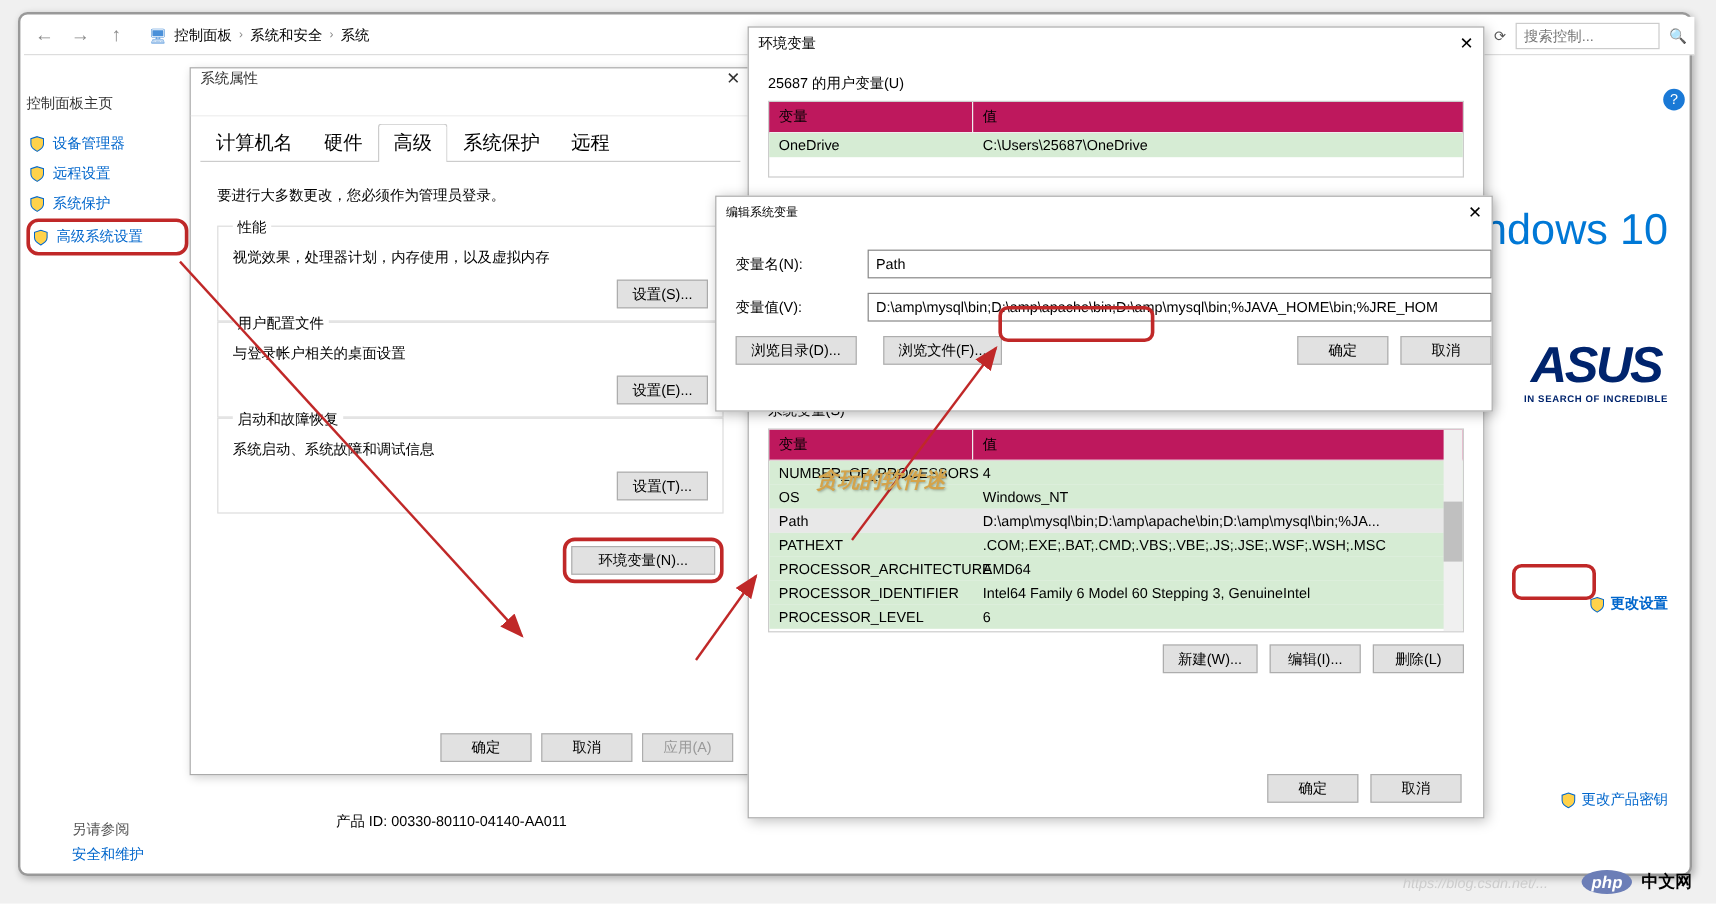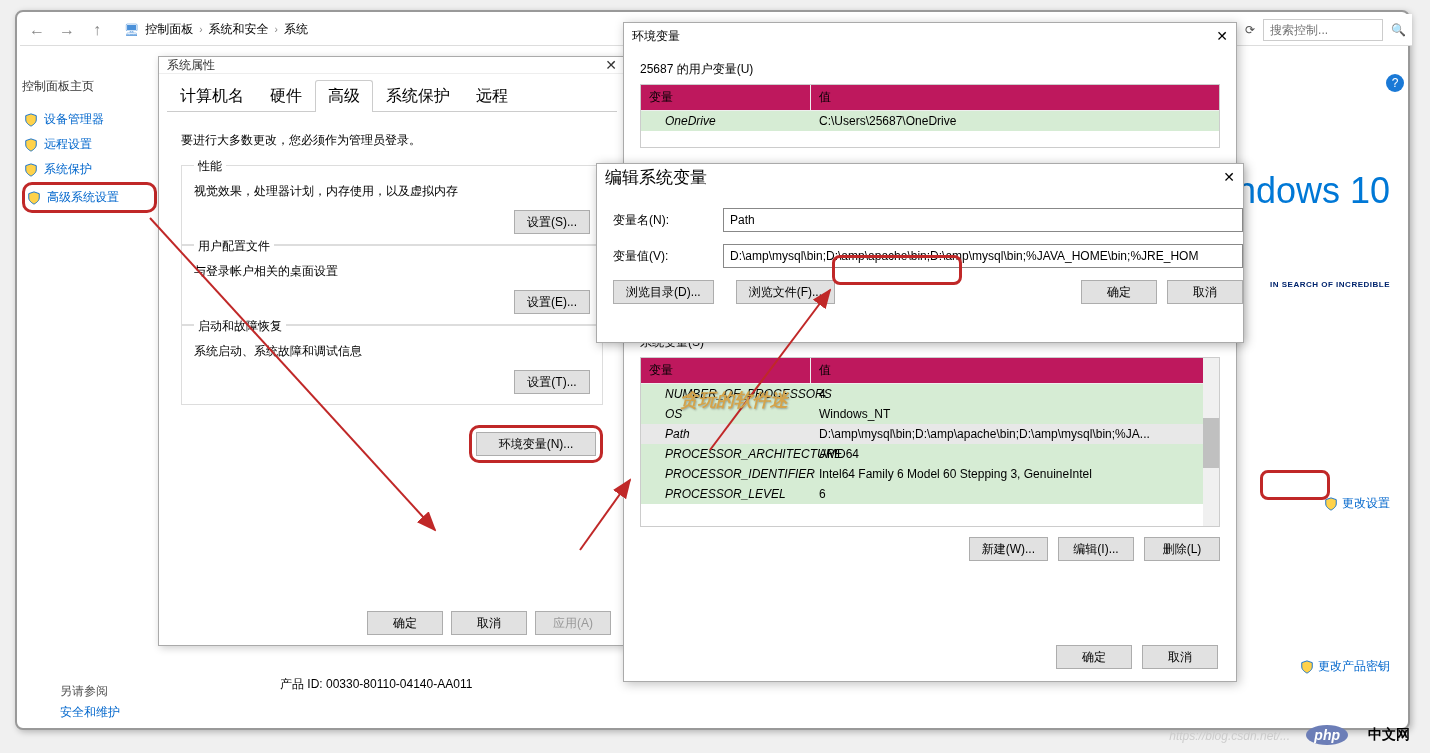--- a/index.html
+++ b/index.html
@@ -23,25 +23,25 @@
 
 .sidebar-bottom { position: absolute; left: 60px; bottom: 28px; font-size: 12px; color: #555; }
 .sidebar-bottom div { margin: 4px 0; }
 .sidebar-link { color: #0066cc; cursor: pointer; }
 
 .branding-right { position: absolute; right: 40px; top: 170px; font-size: 36px; color: #0078d6; font-weight: 300; }
 .asus-logo { position: absolute; right: 40px; top: 280px; text-align: center; }
 .asus-logo .logo-text { font-size: 42px; font-weight: 900; color: #00246d; font-style: italic; letter-spacing: -2px; }
 .asus-logo .tagline { font-size: 8px; letter-spacing: 0.5px; color: #00246d; font-weight: bold; }
 .right-link { position: absolute; right: 40px; display: flex; align-items: center; gap: 4px; color: #0066cc; cursor: pointer; font-size: 12px; }
-.right-link-1 { top: 495px; }
+.right-link-1 { top: 495px; font-weight: bold; }
 .right-link-2 { top: 658px; }
 
 .sysprops { position: absolute; left: 158px; top: 56px; width: 468px; height: 590px; background: #fff; border: 1px solid #aaa; box-shadow: 2px 2px 8px rgba(0,0,0,0.2); }
-.sysprops .titlebar { height: 17px; display: flex; align-items: center; padding: 0 8px; border-bottom: 1px solid #eee; }
+.sysprops .titlebar { height: 40px; display: flex; padding: 0 8px; border-bottom: 1px solid #eee; }
 .sysprops .titlebar .title { font-size: 12px; color: #333; }
 .sysprops .titlebar .close { margin-left: auto; font-size: 14px; color: #333; cursor: pointer; }
 .tabs { display: flex; margin: 6px 8px 0 8px; border-bottom: 1px solid #ccc; font-size: 16px; }
 .tab { padding: 5px 12px; cursor: pointer; border: 1px solid transparent; border-bottom: none; margin-bottom: -1px; }
 .tab.active { border-color: #ccc; background: #fff; border-radius: 3px 3px 0 0; }
 .sysprops-body { padding: 10px 22px; font-size: 12px; }
 .admin-note { margin: 10px 0 16px 0; }
 .groupbox { border: 1px solid #ddd; margin-bottom: 0; position: relative; padding: 8px 12px 44px 12px; }
 .groupbox .legend { position: relative; top: -16px; background: #fff; padding: 0 4px; font-size: 12px; }
 .groupbox .desc { margin-top: -8px; color: #000000; font-family: Liberation Serif, serif; }
@@ -59,48 +59,48 @@
 .envvars .titlebar .title { font-size: 12px; }
 .envvars .titlebar .close { margin-left: auto; font-size: 14px; cursor: pointer; }
 .envvars-body { padding: 6px 16px; }
 .section-label { font-size: 12px; margin: 6px 0; }
 .var-table { border: 1px solid #ccc; width: 100%; }
 .var-table-head { display: flex; background: #be185d; border-bottom: 1px solid #eee; }
 .var-table-head .col { padding: 4px 8px; font-size: 12px; border-right: 1px solid #eee; }
 .var-table-head .col:first-child { width: 170px; }
 .var-table-head .col:last-child { flex: 1; border-right: none; }
 .var-row { display: flex; font-size: 12px; }
-.var-row .c1 { width: 170px; padding: 3px 24px; font-style: italic; }
+.var-row .c1 { width: 170px; padding: 3px 8px; }
 .var-row .c2 { flex: 1; padding: 3px 8px; }
 .var-row.user-even { background: #d6ecd4; }
 .var-row.sysrow { background: #d6ecd4; }
 .var-row.sel { background: #e8e8e8; }
 .sys-table { border: 1px solid #ccc; width: 100%; height: 170px; overflow: hidden; position: relative; }
 .sys-table .scrollbar { position: absolute; right: 0; top: 0; width: 16px; height: 100%; background: #f0f0f0; }
 .sys-table .thumb { position: absolute; right: 0; top: 60px; width: 16px; height: 50px; background: #c0c0c0; }
 .path-highlight { position: absolute; border: 3px solid #c02828; border-radius: 8px; pointer-events: none; }
 .watermark { position: absolute; left: 680px; top: 388px; color: #d4a34a; font-size: 18px; font-weight: bold; font-style: italic; pointer-events: none; z-index: 100; text-shadow: 1px 1px 2px rgba(0,0,0,0.3); }
 .envvars-btns { display: flex; justify-content: flex-end; gap: 10px; margin-top: 10px; }
 .envvars-footer { position: absolute; bottom: 12px; right: 18px; display: flex; gap: 10px; }
 
 .edit-sysvar { position: absolute; left: 596px; top: 163px; width: 648px; height: 180px; background: #fff; border: 1px solid #aaa; box-shadow: 2px 2px 10px rgba(0,0,0,0.3); z-index: 50; }
 .edit-sysvar .titlebar { height: 26px; display: flex; align-items: center; padding: 0 8px; }
-.edit-sysvar .titlebar .title { font-size: 17px; }
+.edit-sysvar .titlebar .title { font-size: 10px; }
 .edit-sysvar .titlebar .close { margin-left: auto; font-size: 14px; cursor: pointer; }
 .edit-body { padding: 18px 0 12px 16px; }
 .edit-row { display: flex; align-items: center; margin-bottom: 12px; }
 .edit-row label { width: 110px; font-size: 12px; }
 .edit-row input { flex: 1; height: 24px; border: 1px solid #888; padding: 0 6px; font-size: 12px; }
 .edit-btns { display: flex; gap: 10px; margin-top: 10px; }
 .edit-btns .left { display: flex; gap: 22px; }
 .edit-btns .right { margin-left: auto; display: flex; gap: 10px; }
 .value-highlight { position: absolute; border: 3px solid #c02828; border-radius: 8px; pointer-events: none; z-index: 60; }
 
 svg.arrow { position: absolute; pointer-events: none; z-index: 80; }
-.php-badge { position: absolute; right: 20px; bottom: 8px; display: flex; align-items: center; gap: 20px; font-size: 14px; font-weight: bold; }
+.php-badge { position: absolute; right: 20px; bottom: 8px; display: flex; align-items: center; gap: 8px; font-size: 14px; font-weight: bold; }
 .php-badge .oval { background: #6c7eb7; color: #fff; border-radius: 50%; padding: 2px 8px; font-style: italic; }
 .csdn { position: absolute; right: 140px; bottom: 10px; color: #ccc; font-size: 12px; font-style: italic; }
 </style>
 </head>
 <body>
 
 <div class="outer-frame"></div>
 
 <div class="toolbar">
   <div class="nav-arrow">←</div>
@@ -151,20 +151,21 @@
   </div>
 </div>
 
 <div class="sidebar-bottom">
   <div>另请参阅</div>
   <div class="sidebar-link">安全和维护</div>
 </div>
 
 <div class="branding-right">Windows 10</div>
 <div class="asus-logo">
+  <div class="logo-text">ASUS</div>
   <div class="tagline">IN SEARCH OF INCREDIBLE</div>
 </div>
 <div class="right-link right-link-1">
   <span class="shield-icon"><svg viewBox="0 0 16 16" width="14" height="14">
         <path d="M8 1 L14 3 V8 C14 12 8 15 8 15 C8 15 2 12 2 8 V3 Z" fill="#ffd24a" stroke="#0066cc"></path>
       </svg></span>
   <span>更改设置</span>
 </div>
 <div class="right-link right-link-2">
   <span class="shield-icon"><svg viewBox="0 0 16 16" width="14" height="14">
@@ -247,20 +248,24 @@
           <div class="c1">NUMBER_OF_PROCESSORS</div>
           <div class="c2">4</div>
         </div>
       <div class="var-row sysrow">
           <div class="c1">OS</div>
           <div class="c2">Windows_NT</div>
         </div>
       <div class="var-row sel">
           <div class="c1">Path</div>
           <div class="c2">D:\amp\mysql\bin;D:\amp\apache\bin;D:\amp\mysql\bin;%JA...</div>
+        </div>
+      <div class="var-row sysrow">
+          <div class="c1">PATHEXT</div>
+          <div class="c2">.COM;.EXE;.BAT;.CMD;.VBS;.VBE;.JS;.JSE;.WSF;.WSH;.MSC</div>
         </div>
       <div class="var-row sysrow">
           <div class="c1">PROCESSOR_ARCHITECTURE</div>
           <div class="c2">AMD64</div>
         </div>
       <div class="var-row sysrow">
           <div class="c1">PROCESSOR_IDENTIFIER</div>
           <div class="c2">Intel64 Family 6 Model 60 Stepping 3, GenuineIntel</div>
         </div>
       <div class="var-row sysrow">

